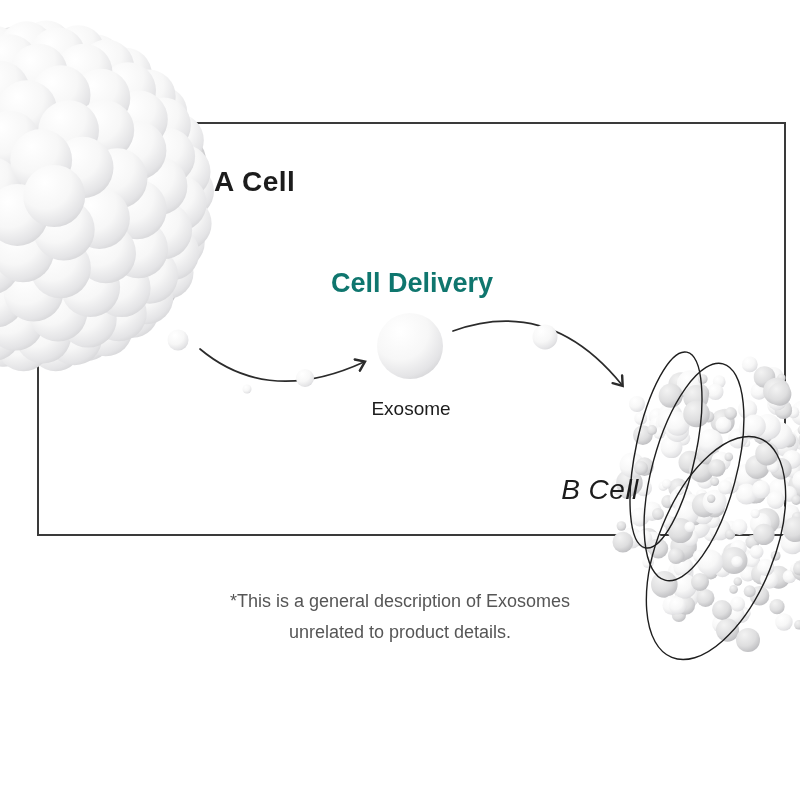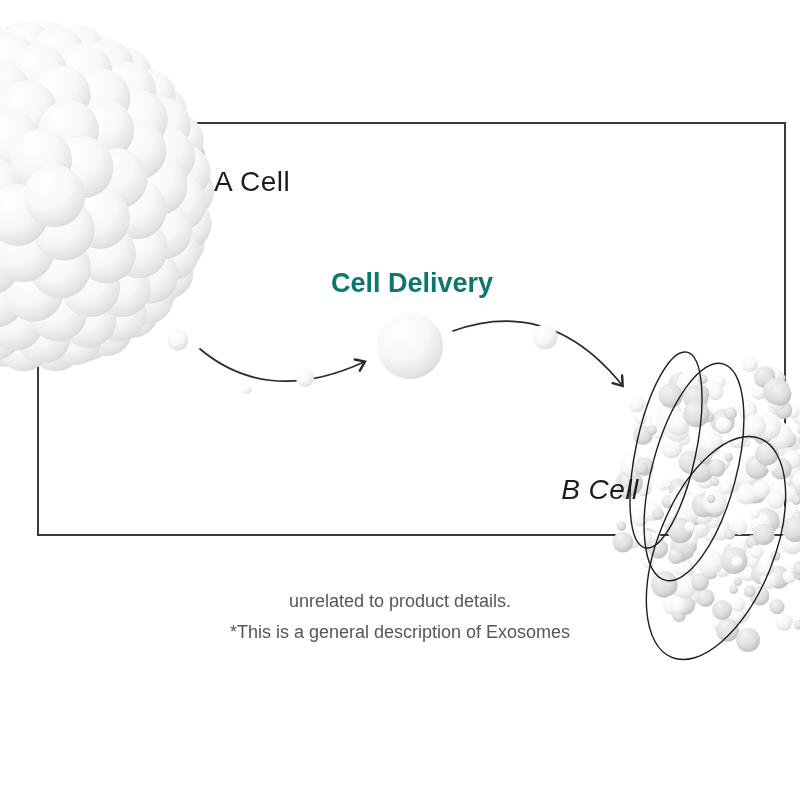--- a/index.html
+++ b/index.html
@@ -12,21 +12,21 @@
   }
   .frame{
     position:absolute;
     left:37px;top:122px;
     width:749px;height:414px;
     box-sizing:border-box;
     border:2px solid #3a3a3a;
   }
   .art{position:absolute;left:0;top:0;width:800px;height:800px;}
   .label{position:absolute;color:#1c1c1c;}
-  .label-a{left:214px;top:166px;font-size:28px;font-weight:400;letter-spacing:.5px;}
+  .label-a{left:214px;top:166px;font-size:28px;font-weight:700;letter-spacing:.5px;}
   .label-b{left:540px;top:474px;font-size:28px;font-weight:500;letter-spacing:.5px;width:120px;text-align:center;font-style:italic;}
   .label-delivery{left:292px;top:268px;width:240px;text-align:center;font-size:27px;font-weight:700;color:#0f766e;}
   .label-exosome{left:346px;top:398px;width:130px;text-align:center;font-size:19px;font-weight:400;}
   .footnote{
     position:absolute;left:0;top:586px;width:800px;
     text-align:center;color:#565656;font-size:18px;line-height:31px;font-weight:400;
   }
 </style>
 </head>
 <body>
@@ -473,20 +473,21 @@
       <circle cx="247" cy="389" r="4.5" fill="url(#gBall)"></circle>
       <circle cx="305" cy="378" r="9" fill="url(#gBall)"></circle>
       <circle cx="410" cy="346" r="33" fill="url(#gBall)"></circle>
       <circle cx="545" cy="337" r="12.5" fill="url(#gBall)"></circle>
       <circle cx="637" cy="404" r="8" fill="url(#gBall)"></circle>
     </g>
   </svg>
 
   <div class="label label-a">A Cell</div>
   <div class="label label-delivery">Cell Delivery</div>
+  <div class="label label-exosome">Exosome</div>
   <div class="label label-b">B Cell</div>
 
   <div class="footnote">
+    <div>*This is a general description of Exosomes</div>
     <div>unrelated to product details.</div>
-    <div>*This is a general description of Exosomes</div>
   </div>
 
 </div>
 
 </body></html>

